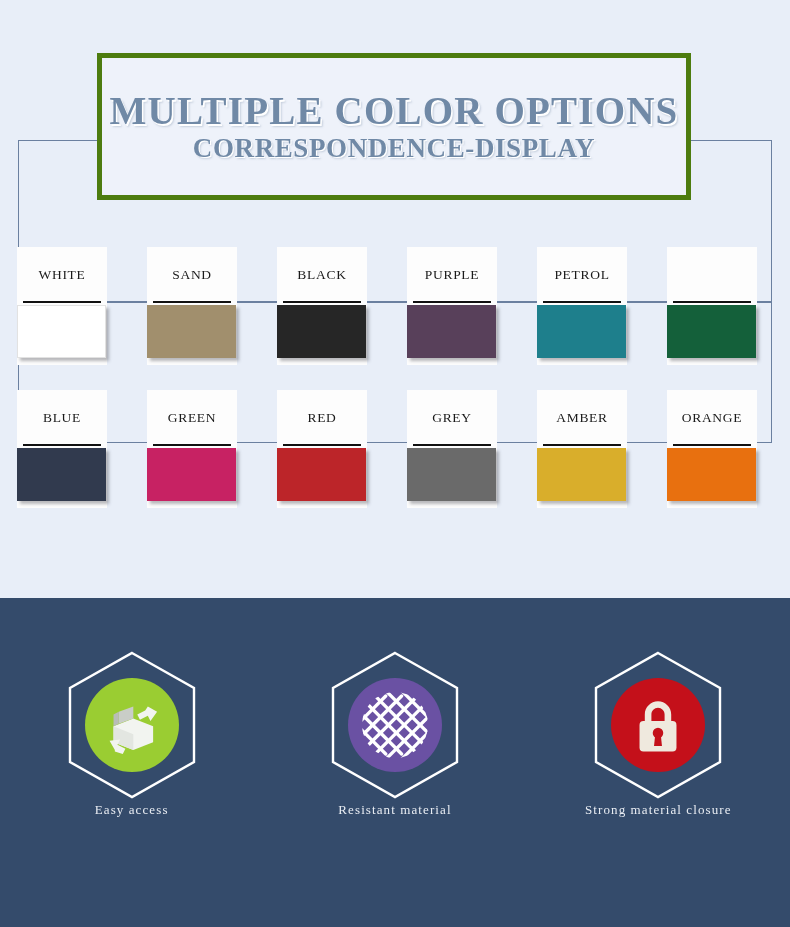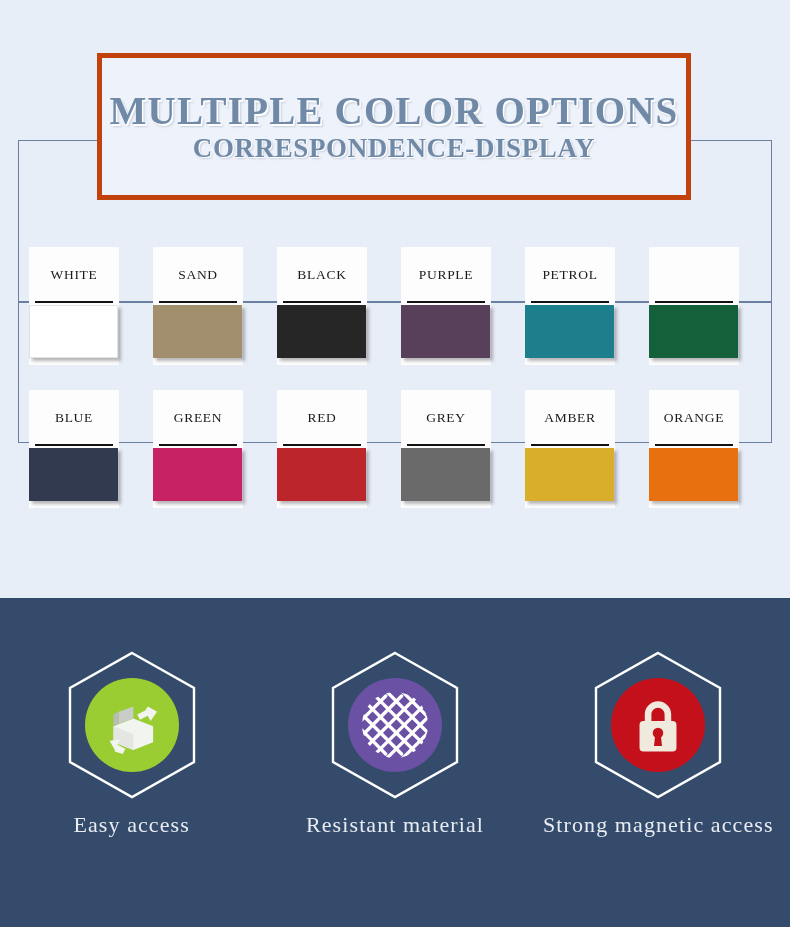--- a/index.html
+++ b/index.html
@@ -40,21 +40,21 @@
     height: 1.5px;
     background: #6b80a0;
   }
   #frame-rule-1 { top: 301px; }
 
   
   #title-box {
     position: absolute;
     left: 97px; top: 53px;
     width: 594px; height: 147px;
-    border: 5px solid #c2410c;
+    border: 5px solid #4d7c0f;
     background: #eef2fa;
     display: flex;
     flex-direction: column;
     align-items: center;
     justify-content: center;
     z-index: 5;
   }
   #title-main {
     font-family: "Liberation Serif", serif;
     font-size: 39px;
@@ -76,21 +76,21 @@
   }
 
   
   .swatch-row {
     position: absolute;
     left: 0;
     width: 768px;
     height: 120px;
     display: flex;
     justify-content: center;
-    gap: 0;
+    gap: 12px;
   }
   #swatch-row-1 { top: 247px; }
   #swatch-row-2 { top: 390px; }
 
   .swatch-cell {
     width: 124px;
     height: 118px;
     position: relative;
     display: flex;
     flex-direction: column;
@@ -174,23 +174,23 @@
   .icon-circle {
     position: relative;
     width: 94px; height: 94px;
     border-radius: 50%;
     display: flex;
     align-items: center;
     justify-content: center;
     z-index: 2;
   }
   .feature-caption {
-    margin-top: 12px;
-    font-family: "Liberation Serif", serif;
-    font-size: 22px;
+    margin-top: 2px;
+    font-family: "Liberation Serif", serif;
+    font-size: 13px;
     letter-spacing: 1.1px;
     color: #e9edf3;
     white-space: nowrap;
     text-align: center;
   }
 </style>
 </head>
 <body>
 
 <div id="page">
@@ -342,18 +342,18 @@
             </svg>
             <div class="icon-circle" style="background: rgb(196, 16, 26);">
               <svg viewBox="0 0 100 100" width="66" height="66">
                 <path d="M30 46 L30 34 C30 23 39 14 50 14 C61 14 70 23 70 34 L70 46 L60 46 L60 34 C60 28.5 55.5 24 50 24 C44.5 24 40 28.5 40 34 L40 46 Z" fill="#efe9de"></path>
                 <rect x="22" y="44" width="56" height="46" rx="6" fill="#efe9de"></rect>
                 <circle cx="50" cy="62" r="8" fill="#c4101a"></circle>
                 <polygon points="46,62 54,62 56,82 44,82" fill="#c4101a"></polygon>
               </svg>
             </div>
           </div>
-          <div class="feature-caption">Strong magnetic access</div>
+          <div class="feature-caption">Strong material closure</div>
         </div>
       </div>
   </div>
 
 </div>
 
 </body></html>

